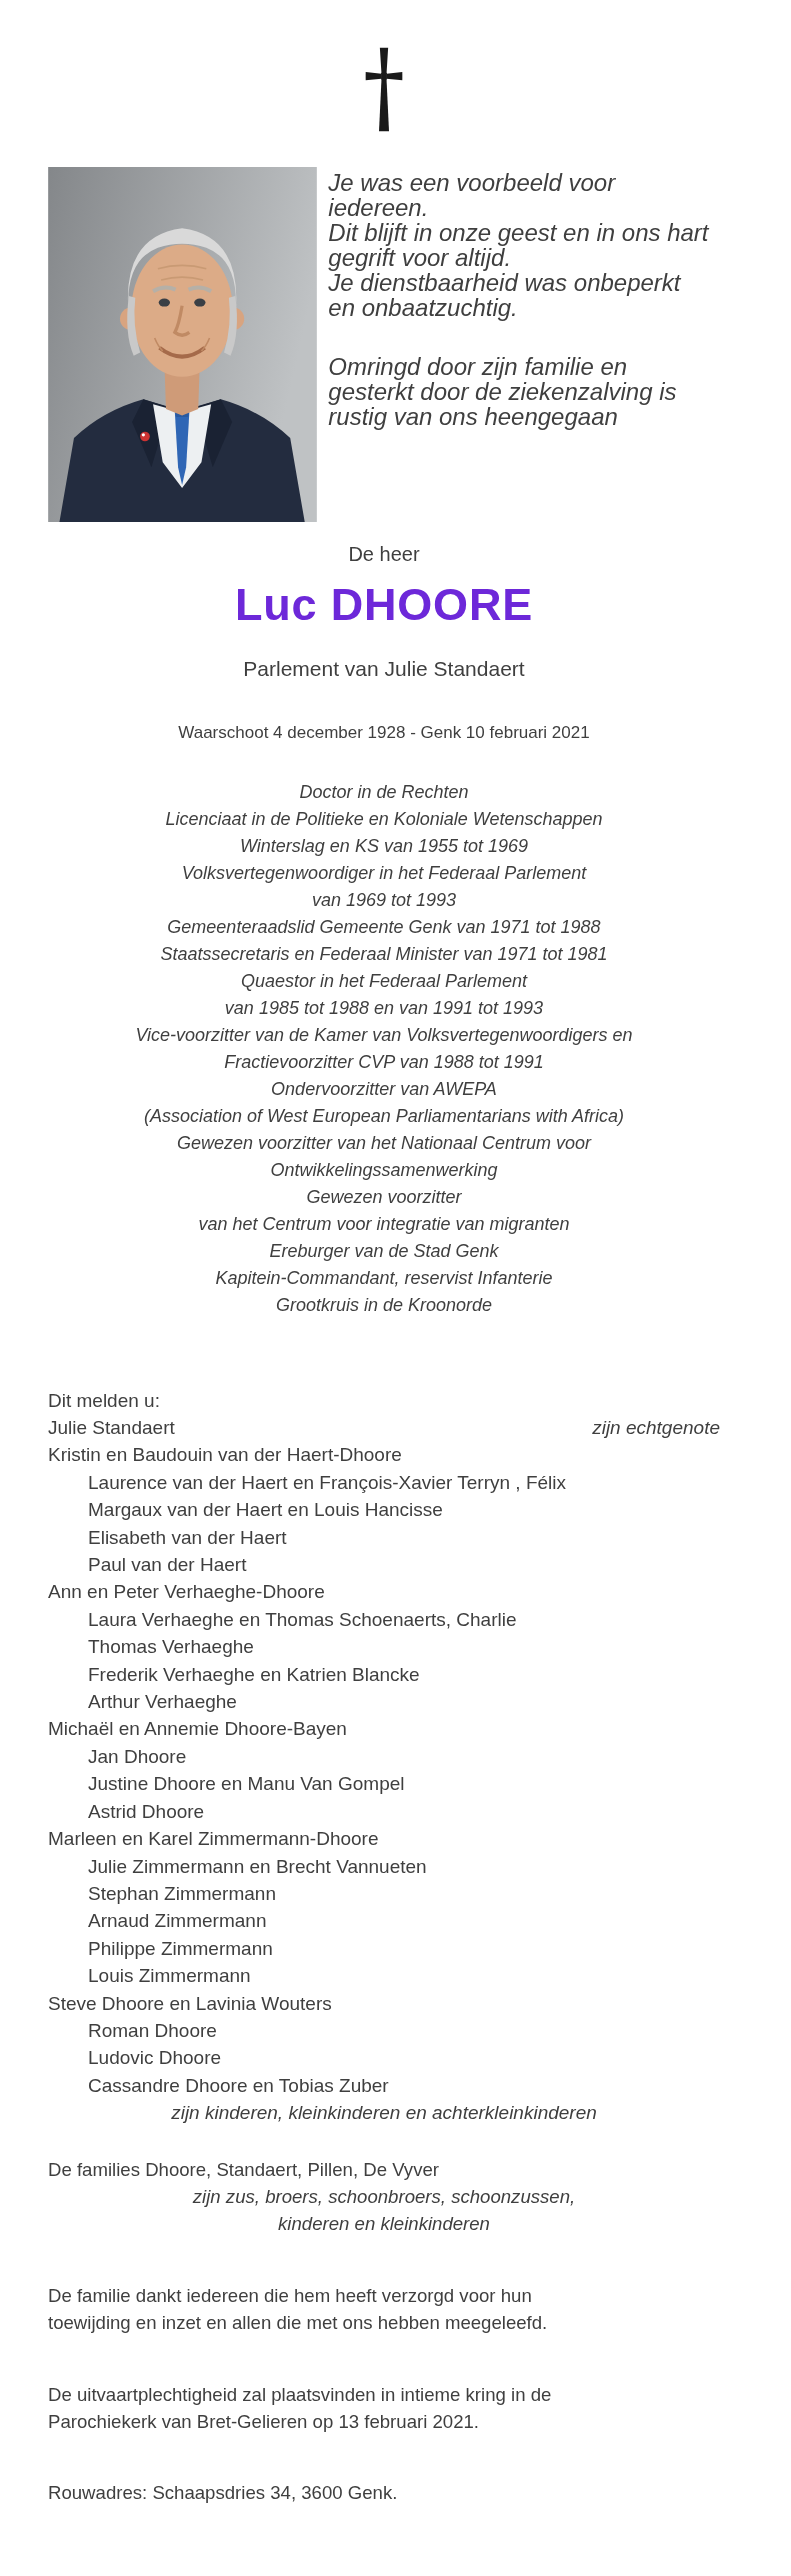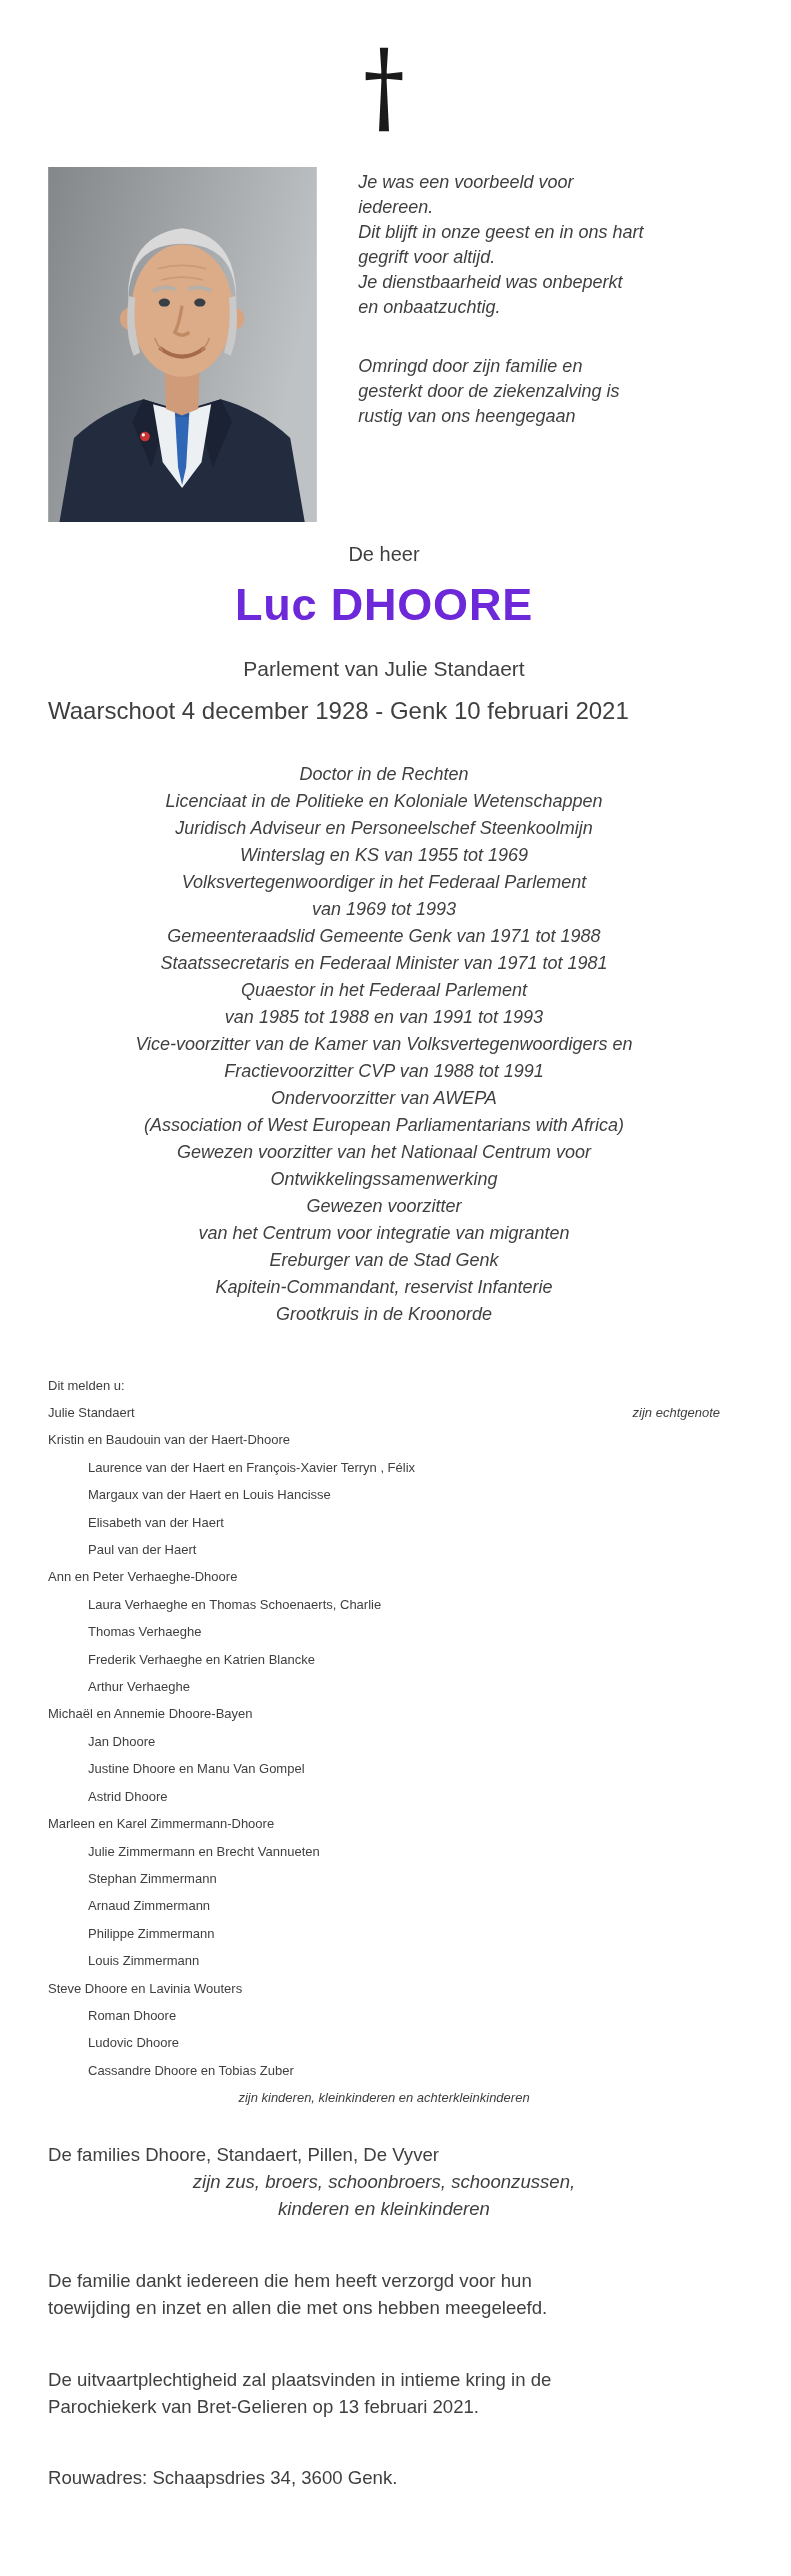--- a/index.html
+++ b/index.html
@@ -9,31 +9,31 @@
     margin:0 auto; background:#ffffff;
     font-family:"Liberation Sans", sans-serif;
     color:#3f3f3f;
     box-sizing:border-box;
     padding:22.6px 71px 48px 48px;
   }
   .cross-wrap { text-align:center; margin-top:6.5px; height:123px; }
   .top-row { display:flex; gap:11.3px; margin-top:14.5px; }
   .photo { width:269px; height:355px; flex:0 0 269px; overflow:hidden; }
   .photo svg { display:block; }
-  .tribute { padding-top:3.2px; font-style:italic; font-size:18px; line-height:25px;margin-left:30px; }
+  .tribute { padding-top:3.2px; font-style:italic; font-size:24px; line-height:25px; }
   .tribute-block.second { margin-top:34px; }
   .salutation { text-align:center; font-size:20px; margin-top:21px; }
   .name {
     text-align:center; font-size:45px; font-weight:bold;
     margin:13px 0 0 0; color:#6d28d9; letter-spacing:0.8px;
   }
   .spouse { text-align:center; font-size:21px; margin-top:26px; }
-  .dates  { text-align:left; font-size:24px; margin-top:16px; }
+  .dates  { text-align:center; font-size:17px; margin-top:42px; }
   .cv { text-align:center; font-style:italic; font-size:18px; line-height:27px; margin-top:36px; }
-  .announce { margin-top:44px; font-size:13px; line-height:27.4px; }
+  .announce { margin-top:68px; font-size:19px; line-height:27.4px; }
   .widow-row { display:flex; justify-content:space-between; align-items:flex-start; }
   .relation { font-style:italic; }
   .fam.indent { padding-left:40px; }
   .caption { text-align:center; font-style:italic; }
   .families { margin-top:29px; font-size:18.6px; line-height:27.4px; }
   .para { margin-top:44px; font-size:18.6px; line-height:27.4px; }
 </style>
 </head>
 <body>
 
@@ -119,21 +119,20 @@
   </div>
 
   <div class="salutation">De heer</div>
   <h1 class="name">Luc DHOORE</h1>
   <div class="spouse">Parlement van Julie Standaert</div>
   <div class="dates">Waarschoot 4 december 1928 - Genk 10 februari 2021</div>
 
   <div class="cv">
     <div>Doctor in de Rechten</div>
     <div>Licenciaat in de Politieke en Koloniale Wetenschappen</div>
-    <div>Juridisch Adviseur en Personeelschef Steenkoolmijn</div>
     <div>Winterslag en KS van 1955 tot 1969</div>
     <div>Volksvertegenwoordiger in het Federaal Parlement</div>
     <div>van 1969 tot 1993</div>
     <div>Gemeenteraadslid Gemeente Genk van 1971 tot 1988</div>
     <div>Staatssecretaris en Federaal Minister van 1971 tot 1981</div>
     <div>Quaestor in het Federaal Parlement</div>
     <div>van 1985 tot 1988 en van 1991 tot 1993</div>
     <div>Vice-voorzitter van de Kamer van Volksvertegenwoordigers en</div>
     <div>Fractievoorzitter CVP van 1988 tot 1991</div>
     <div>Ondervoorzitter van AWEPA</div>

